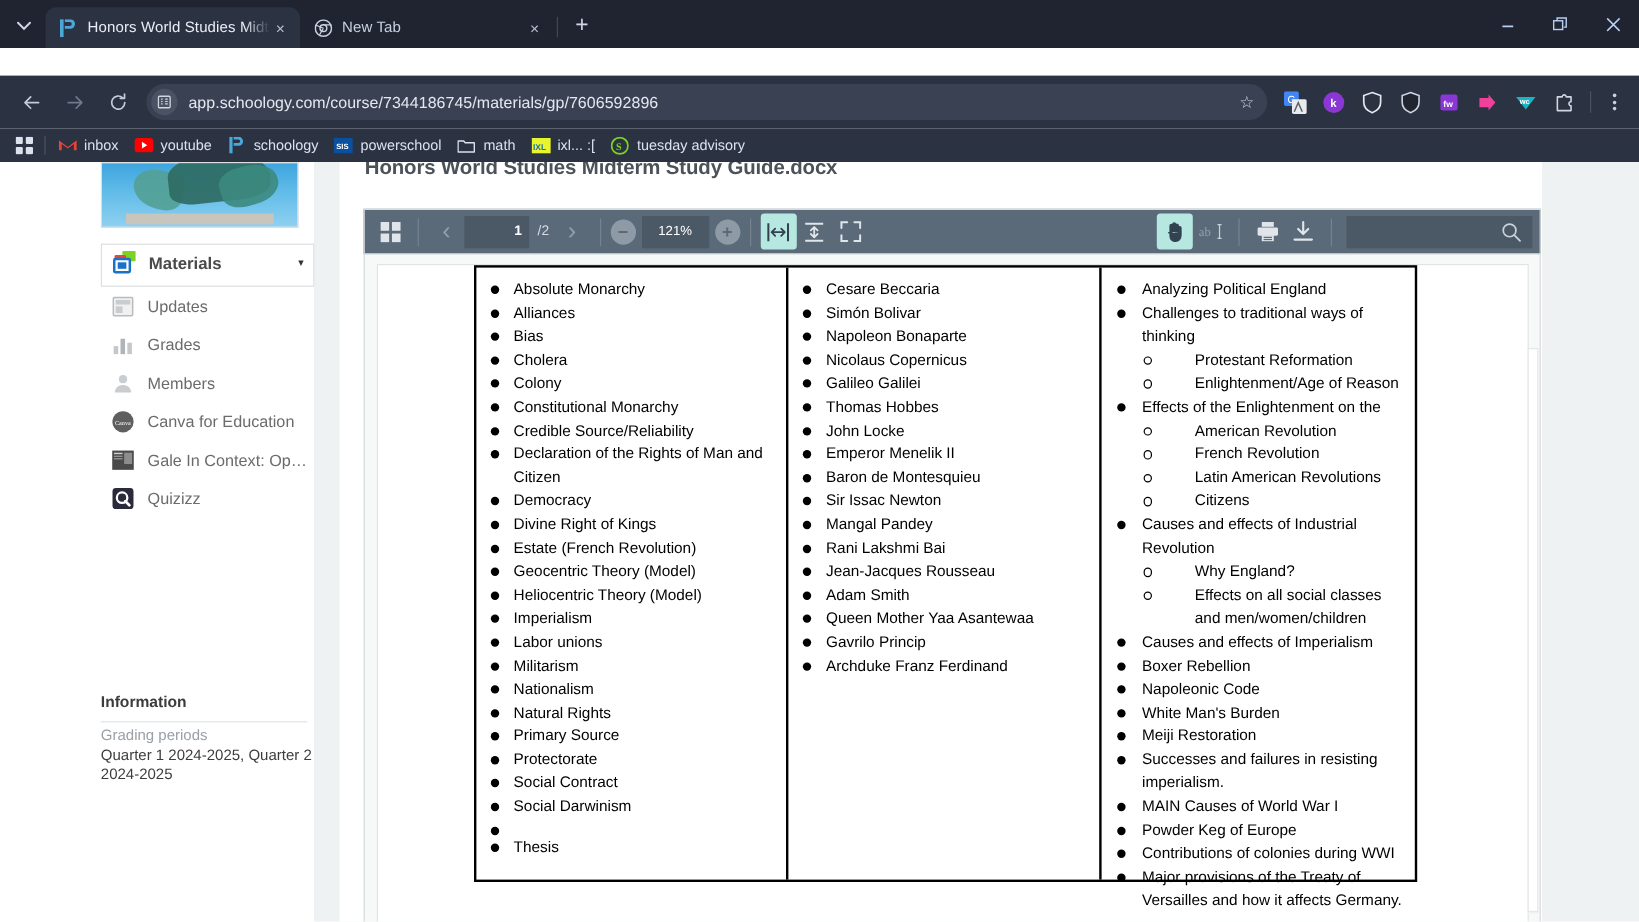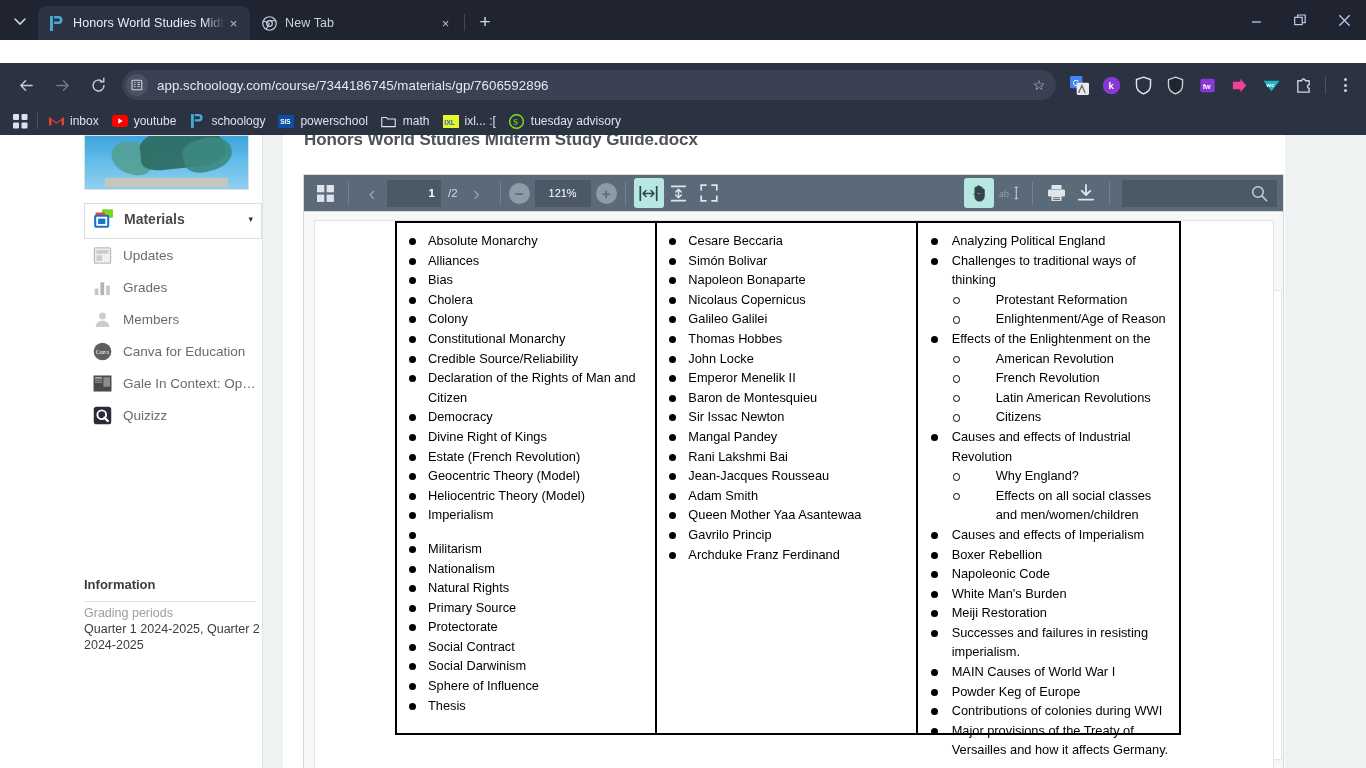--- a/index.html
+++ b/index.html
@@ -693,20 +693,21 @@
                   <div class="li">
                     <span class="bullet"></span>
                     <span class="t">Heliocentric Theory (Model)</span>
                   </div>
                   <div class="li">
                     <span class="bullet"></span>
                     <span class="t">Imperialism</span>
                   </div>
                   <div class="li">
                     <span class="bullet"></span>
+                    <span class="t">Labor unions</span>
                   </div>
                   <div class="li">
                     <span class="bullet"></span>
                     <span class="t">Militarism</span>
                   </div>
                   <div class="li">
                     <span class="bullet"></span>
                     <span class="t">Nationalism</span>
                   </div>
                   <div class="li">
@@ -724,21 +725,20 @@
                   <div class="li">
                     <span class="bullet"></span>
                     <span class="t">Social Contract</span>
                   </div>
                   <div class="li">
                     <span class="bullet"></span>
                     <span class="t">Social Darwinism</span>
                   </div>
                   <div class="li">
                     <span class="bullet"></span>
-                    <span class="t">Sphere of Influence</span>
                   </div>
                   <div class="li">
                     <span class="bullet"></span>
                     <span class="t">Thesis</span>
                   </div>
                 </div>
               <div class="col col-2" id="col1">
                   <div class="li">
                     <span class="bullet"></span>
                     <span class="t">Cesare Beccaria</span>

